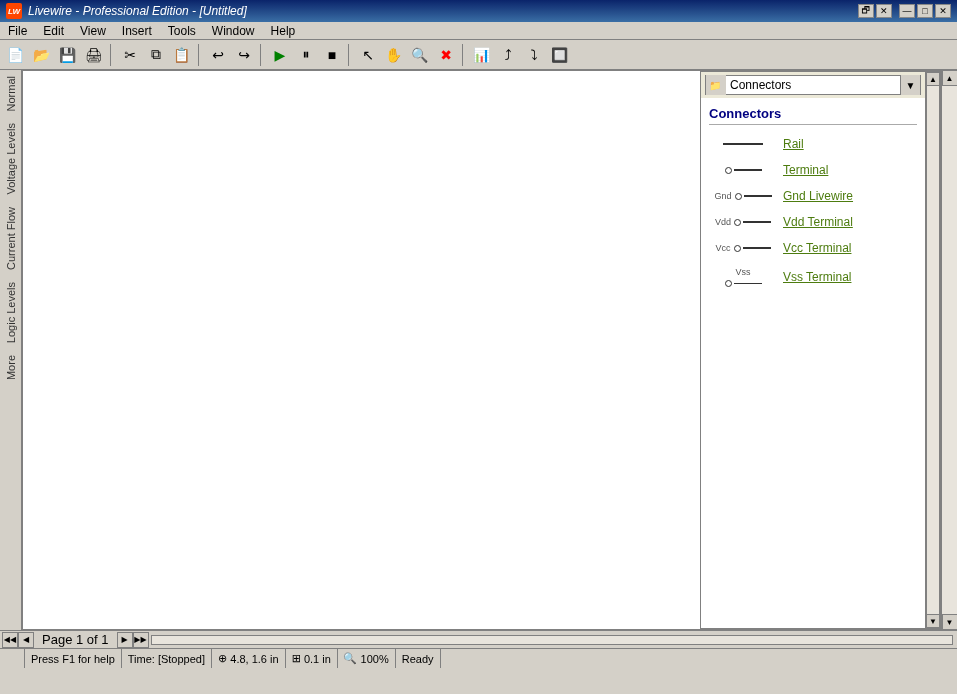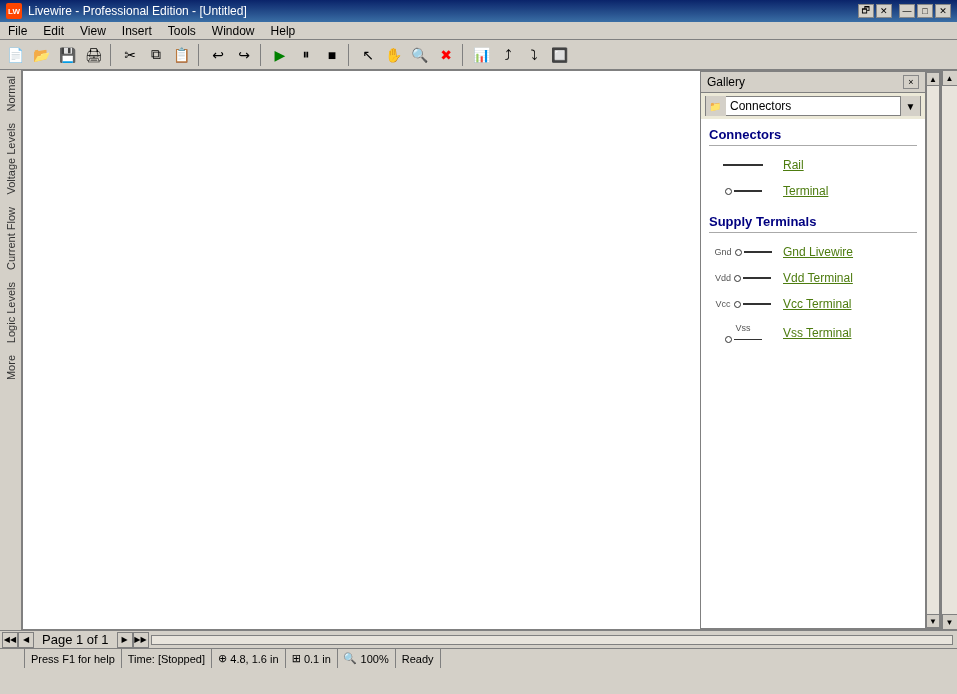--- a/index.html
+++ b/index.html
@@ -9,21 +9,21 @@
     #titlebar {
       background: linear-gradient(to bottom, #0a246a, #3a6ea5);
       color: white;
       height: 22px;
       display: flex;
       align-items: center;
       justify-content: space-between;
       padding: 0 6px;
       user-select: none;
     }
-    #titlebar-left { display: flex; align-items: center; gap: 6px; font-size: 12px; }
+    #titlebar-left { display: flex; align-items: center; gap: 6px; font-size: 12px; font-style: italic; }
     #titlebar-right { display: flex; gap: 2px; }
     .title-btn {
       width: 16px; height: 14px; background: #d4d0c8; border: 1px solid #888;
       display: flex; align-items: center; justify-content: center; font-size: 9px; cursor: pointer; color: #000;
     }
 
     
     #menubar {
       background: #d4d0c8;
       height: 18px;
@@ -315,24 +315,20 @@
     <div class="sidebar-label">Logic Levels</div>
     <div class="sidebar-label">More</div>
   </div>
 
   <div id="canvas-area" style="flex:1; position: relative;">
 
     <div id="gallery-panel" style="position:absolute; right:0; top:0; width:240px; height:100%; display:flex; flex-direction:row; border:none;">
 
       <div style="flex:1; display:flex; flex-direction:column; border:1px solid #808080; background:#ece9d8;">
 
-        <div id="gallery-header">
-          <span style="font-size:12px;">Gallery</span>
-          <div id="gallery-close">×</div>
-        </div>
 
         <div id="gallery-dropdown">
           <div id="gallery-dropdown-icon">📁</div>
           <div id="gallery-dropdown-text">Connectors</div>
           <div id="gallery-dropdown-arrow">▼</div>
         </div>
 
         <div id="gallery-content" style="flex:1; overflow-y:hidden; padding:8px;">
 
           <div class="gallery-section-title">Connectors</div>
@@ -347,21 +343,20 @@
           <div class="gallery-item">
             <div class="gallery-item-icon">
               <div class="terminal-symbol">
                 <div class="terminal-dot"></div>
                 <div class="terminal-line"></div>
               </div>
             </div>
             <span class="gallery-item-label">Terminal</span>
           </div>
 
-          <div class="gallery-section-title" style="margin-top:10px;">Supply Terminals</div>
 
           <div class="gallery-item">
             <div class="gallery-item-icon" style="display:flex;align-items:center;gap:3px;">
               <span class="gnd-label">Gnd</span>
               <div class="terminal-symbol">
                 <div class="terminal-dot"></div>
                 <div class="terminal-line"></div>
               </div>
             </div>
             <span class="gallery-item-label">Gnd Livewire</span>

